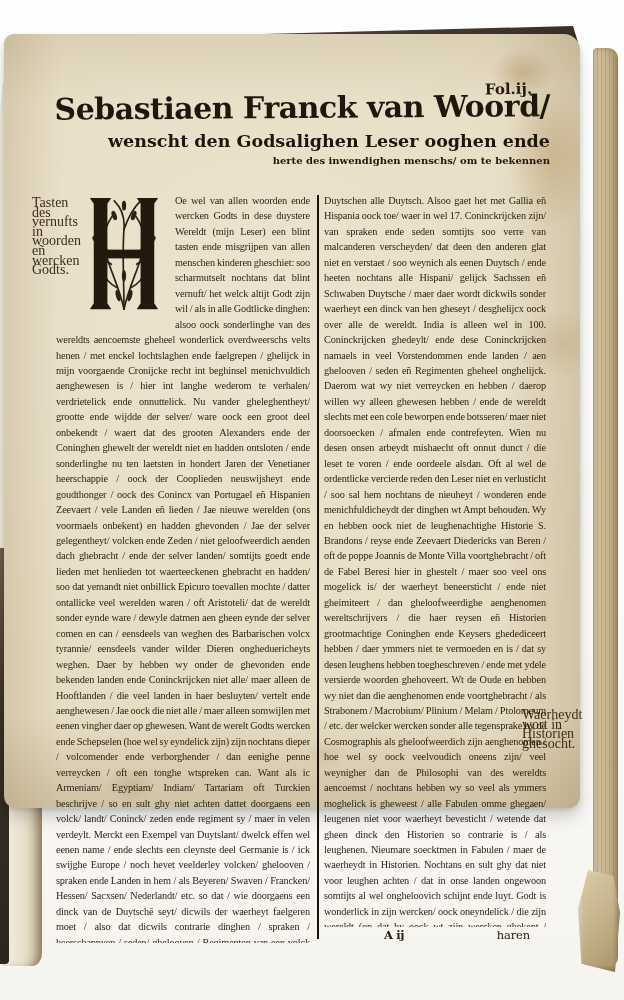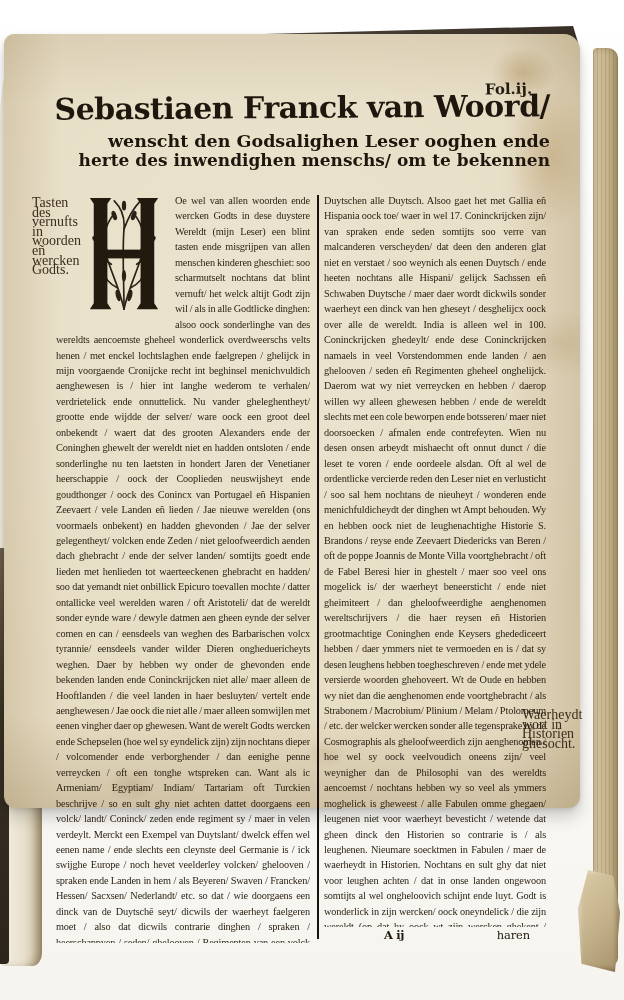--- a/index.html
+++ b/index.html
@@ -71,21 +71,21 @@
 
   .folio{
     position:absolute;top:46px;right:48px;
     font-family:"DejaVu Serif",serif;font-weight:bold;font-size:15px;color:#241b10;
     transform:rotate(-1deg);
   }
 
   .heading{position:absolute;left:26px;top:54px;width:520px;text-align:right;color:#1f170d;font-family:"DejaVu Serif",serif;}
   .heading .h1{font-size:30px;font-weight:bold;letter-spacing:-.5px;line-height:40px;transform:rotate(-.4deg);}
   .heading .h2{font-size:17.5px;font-weight:bold;line-height:22px;margin-top:2px;}
-  .heading .h3{font-size:17px;font-weight:bold;line-height:17px;}
+  .heading .h3{font-size:10px;font-weight:bold;line-height:17px;}
   .heading .h4{font-size:10.5px;font-weight:bold;line-height:13px;}
 
   .note{
     position:absolute;font-size:14px;line-height:9.6px;color:#3a2d1c;
     font-family:"Liberation Serif",serif;text-align:left;
   }
   .note-left{left:28px;top:164px;width:50px;}
   .note-right{left:518px;top:676px;width:54px;}
 
   .columns{

